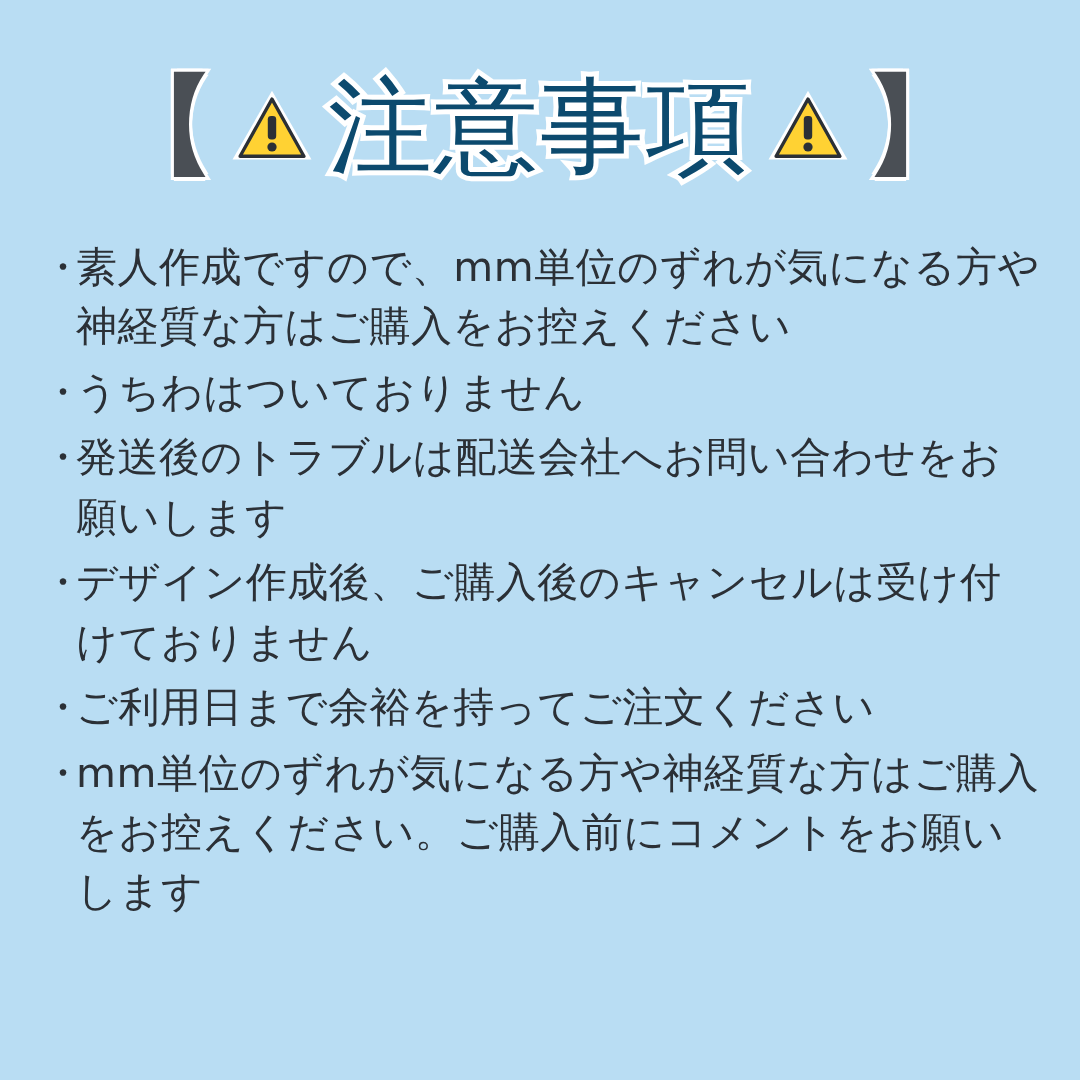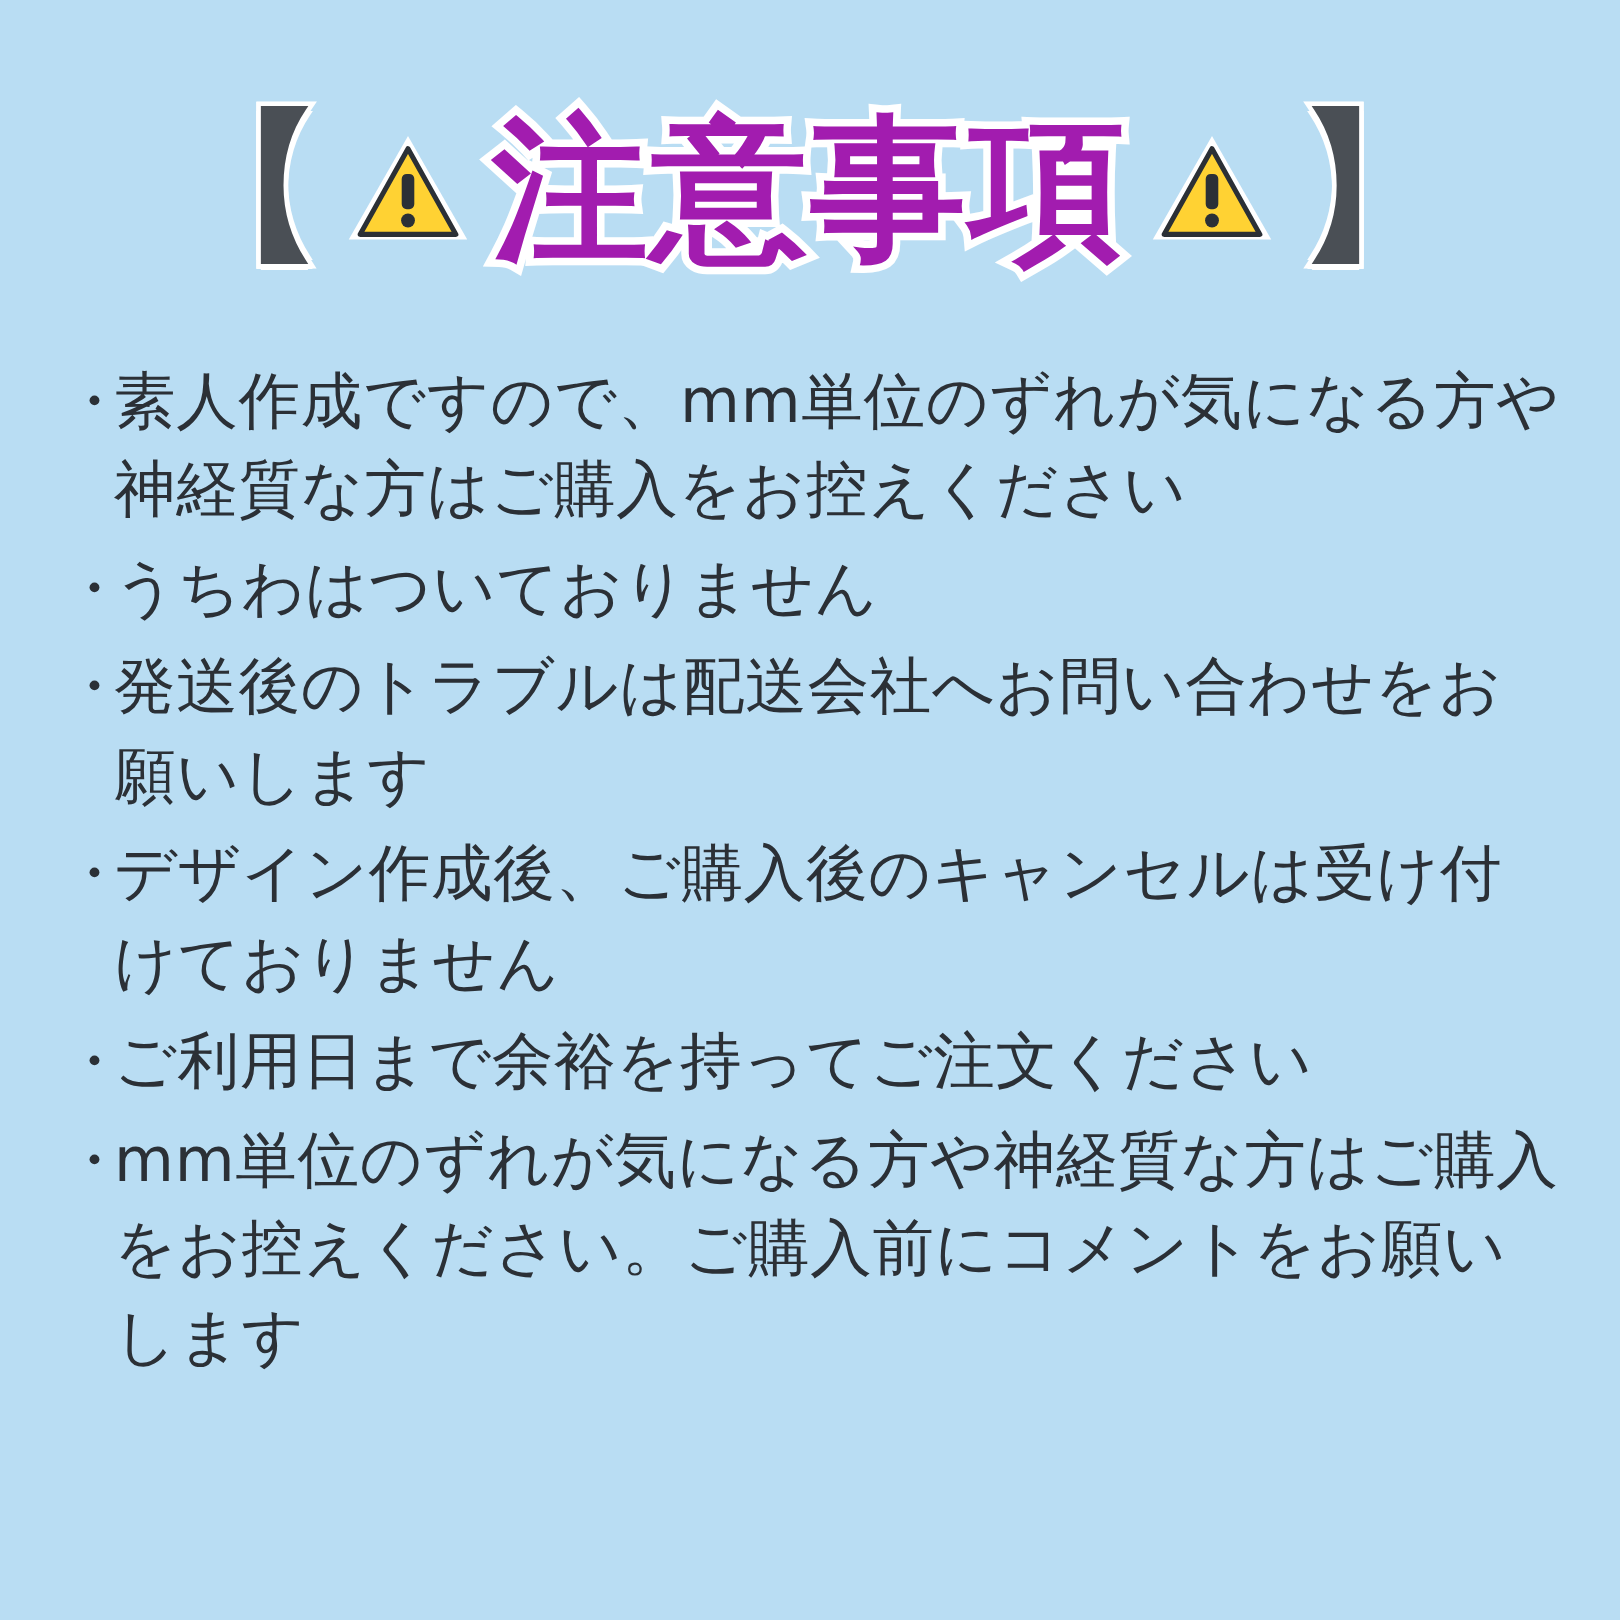--- a/index.html
+++ b/index.html
@@ -45,22 +45,22 @@
       3px -3px 0 #ffffff,
       -3px -3px 0 #ffffff,
       0 4px 0 #ffffff;
     -webkit-text-stroke: 6px #ffffff;
     paint-order: stroke fill;
   }
 
   .title-text {
     font-size: 104px;
     line-height: 1;
-    font-weight: 700;
-    color: #a21caf;
+    font-weight: 400;
+    color: #0c4a6e;
     letter-spacing: 2px;
     -webkit-text-stroke: 10px #ffffff;
     paint-order: stroke fill;
   }
 
   .warn-icon {
     width: 84px;
     height: 78px;
     flex: 0 0 auto;
     display: block;

